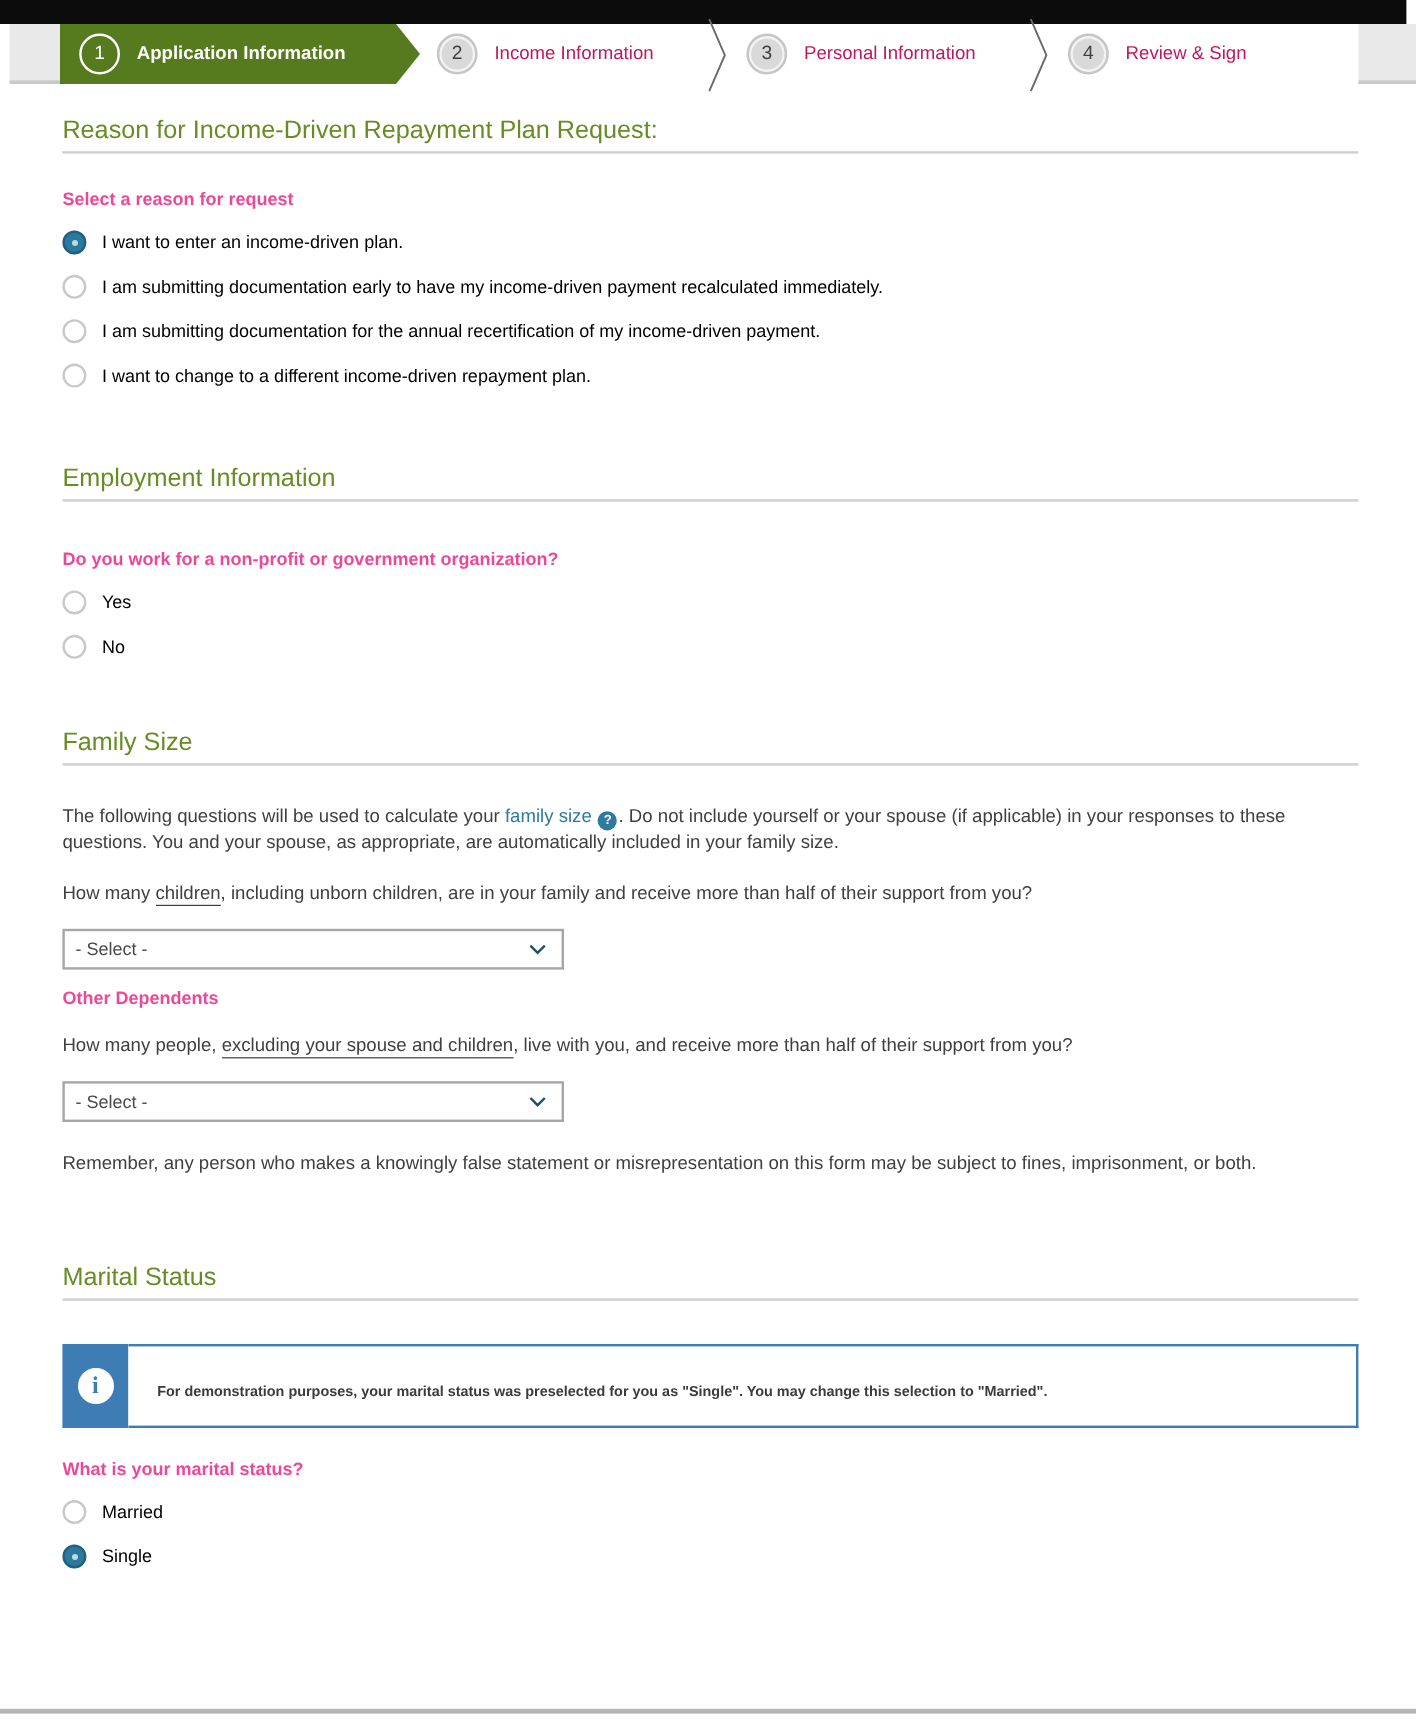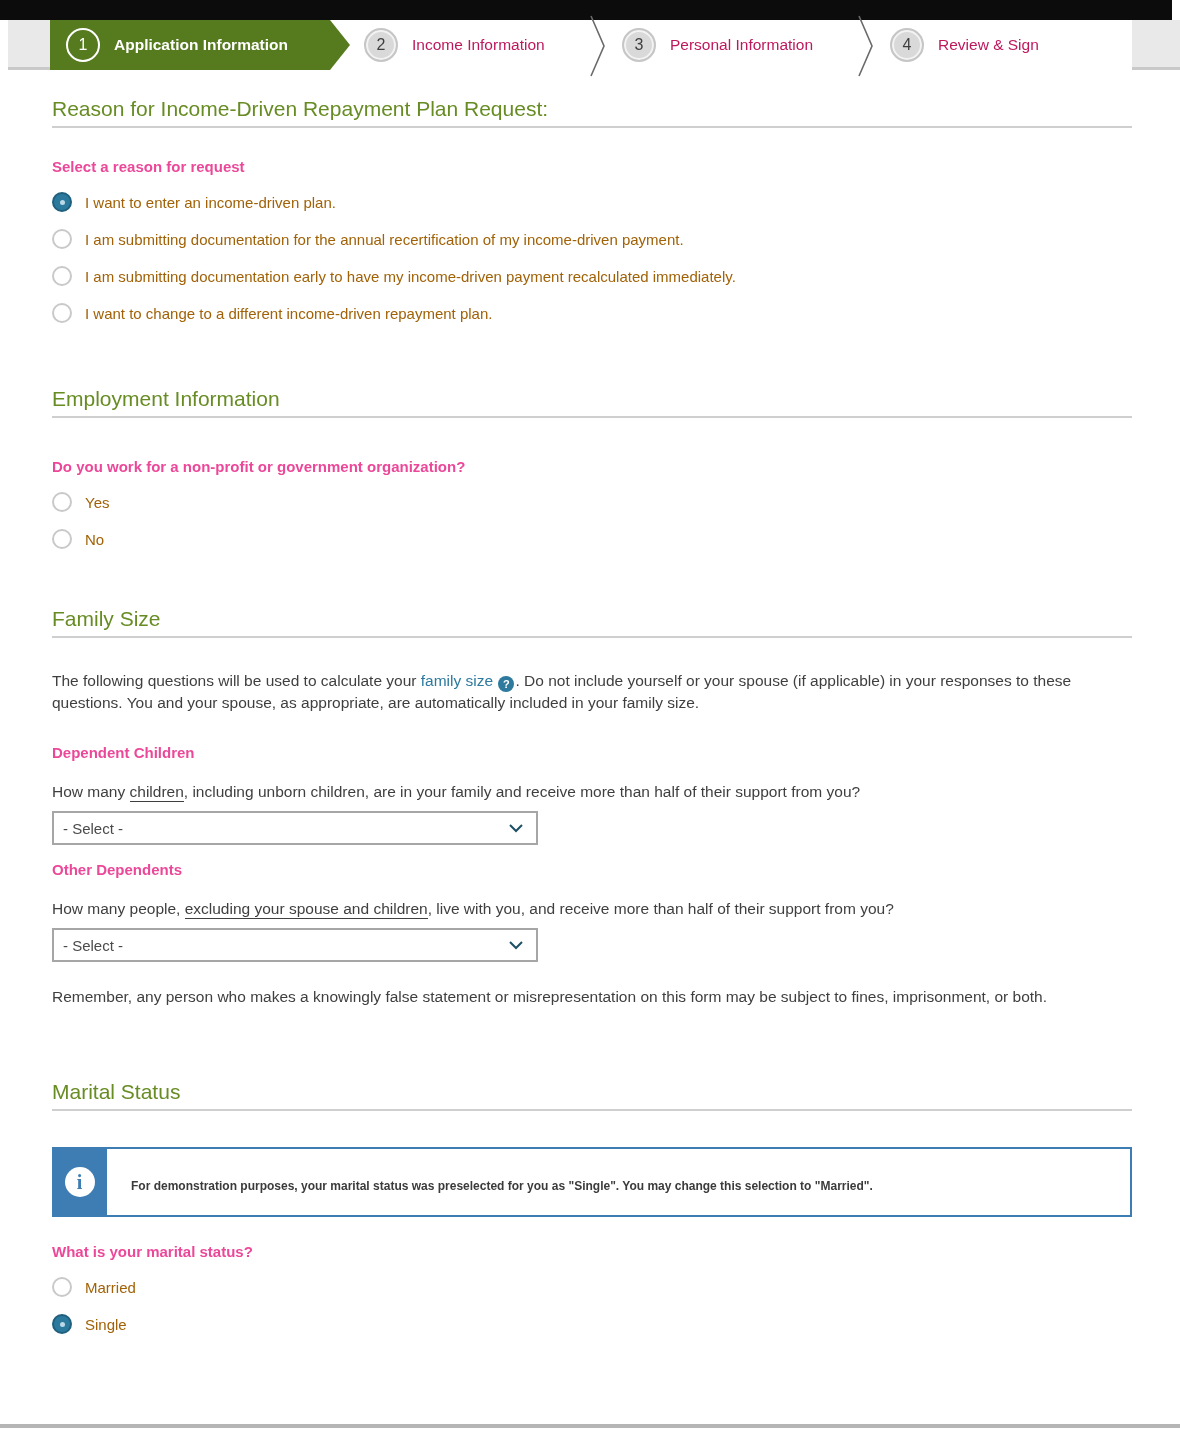--- a/index.html
+++ b/index.html
@@ -48,33 +48,33 @@
   .radio-row { display:flex; align-items:center; gap:13px; margin-top:17px; cursor:pointer; }
   .radio {
     width:20px; height:20px; border-radius:50%; flex:0 0 20px;
     border:2px solid #c9c9c9; background:#fff; position:relative;
   }
   .radio.checked { background:#2b7a9e; border-color:#1f607e; }
   .radio.checked::after {
     content:""; position:absolute; top:50%; left:50%; width:5px; height:5px;
     margin:-2.5px 0 0 -2.5px; border-radius:50%; background:#bcd9e8;
   }
-  .radio-text { font-size:15px; color:#a16207; }
+  .radio-text { font-size:15px; color:#000000; }
 
   .para { font-size:15.5px; line-height:22px; color:#3f3f3f; }
   a.link { color:#2d7a9e; text-decoration:none; }
   .help-icon {
     display:inline-flex; width:16px; height:16px; border-radius:50%;
     background:#2d7a9e; color:#fff; font-size:11px; font-weight:bold;
     align-items:center; justify-content:center; vertical-align:-2px; margin:0 1px;
   }
   .term { border-bottom:1.5px solid #3f3f3f; padding-bottom:1px; }
 
   .select-box {
-    margin-top:8px; width:486px; height:34px; border:2px solid #a6a6a6; background:#fff;
+    margin-top:18px; width:418px; height:34px; border:2px solid #a6a6a6; background:#fff;
     display:flex; align-items:center; justify-content:space-between;
     padding:0 12px 0 9px; cursor:pointer;
   }
   .select-value { font-size:15px; color:#4a4a4a; }
 
   
   .alert { margin-top:36px; display:flex; min-height:70px; }
   .alert-iconbox { width:55px; background:#3d7db3; display:flex; align-items:center; justify-content:center; }
   .alert-icircle {
     width:30px; height:30px; border-radius:50%; background:#fff; color:#3d7db3;
@@ -147,28 +147,28 @@
   <hr class="sec-rule">
 
   <div class="q-label mt30">Select a reason for request</div>
 
   <div class="radio-row">
     <span class="radio checked"></span>
     <span class="radio-text">I want to enter an income-driven plan.</span>
   </div>
   <div class="radio-row">
     <span class="radio"></span>
+    <span class="radio-text">I am submitting documentation early to have my income-driven payment recalculated immediately.</span>
+  </div>
+  <div class="radio-row">
+    <span class="radio"></span>
     <span class="radio-text">I am submitting documentation for the annual recertification of my income-driven payment.</span>
   </div>
   <div class="radio-row">
     <span class="radio"></span>
-    <span class="radio-text">I am submitting documentation early to have my income-driven payment recalculated immediately.</span>
-  </div>
-  <div class="radio-row">
-    <span class="radio"></span>
     <span class="radio-text">I want to change to a different income-driven repayment plan.</span>
   </div>
 
   <h2 class="sec-heading mt64">Employment Information</h2>
   <hr class="sec-rule">
 
   <div class="q-label mt40">Do you work for a non-profit or government organization?</div>
 
   <div class="radio-row">
     <span class="radio"></span>
@@ -177,21 +177,20 @@
   <div class="radio-row">
     <span class="radio"></span>
     <span class="radio-text">No</span>
   </div>
 
   <h2 class="sec-heading mt58">Family Size</h2>
   <hr class="sec-rule">
 
   <p class="para mt32"><span>The following questions will be used to calculate your </span><a class="link" href="#">family size</a> <span class="help-icon">?</span><span>. Do not include yourself or your spouse (if applicable) in your responses to these questions. You and your spouse, as appropriate, are automatically included in your family size.</span></p>
 
-  <div class="q-label mt30">Dependent Children</div>
   <p class="para mt20"><span>How many </span><span class="term">children</span><span>, including unborn children, are in your family and receive more than half of their support from you?</span></p>
 
   <div class="select-box">
     <span class="select-value">- Select -</span>
     <svg width="16" height="10" viewBox="0 0 16 10">
       <polyline points="2,2 8,8 14,2" fill="none" stroke="#1d4f66" stroke-width="2"></polyline>
     </svg>
   </div>
 
   <div class="q-label mt34">Other Dependents</div>

